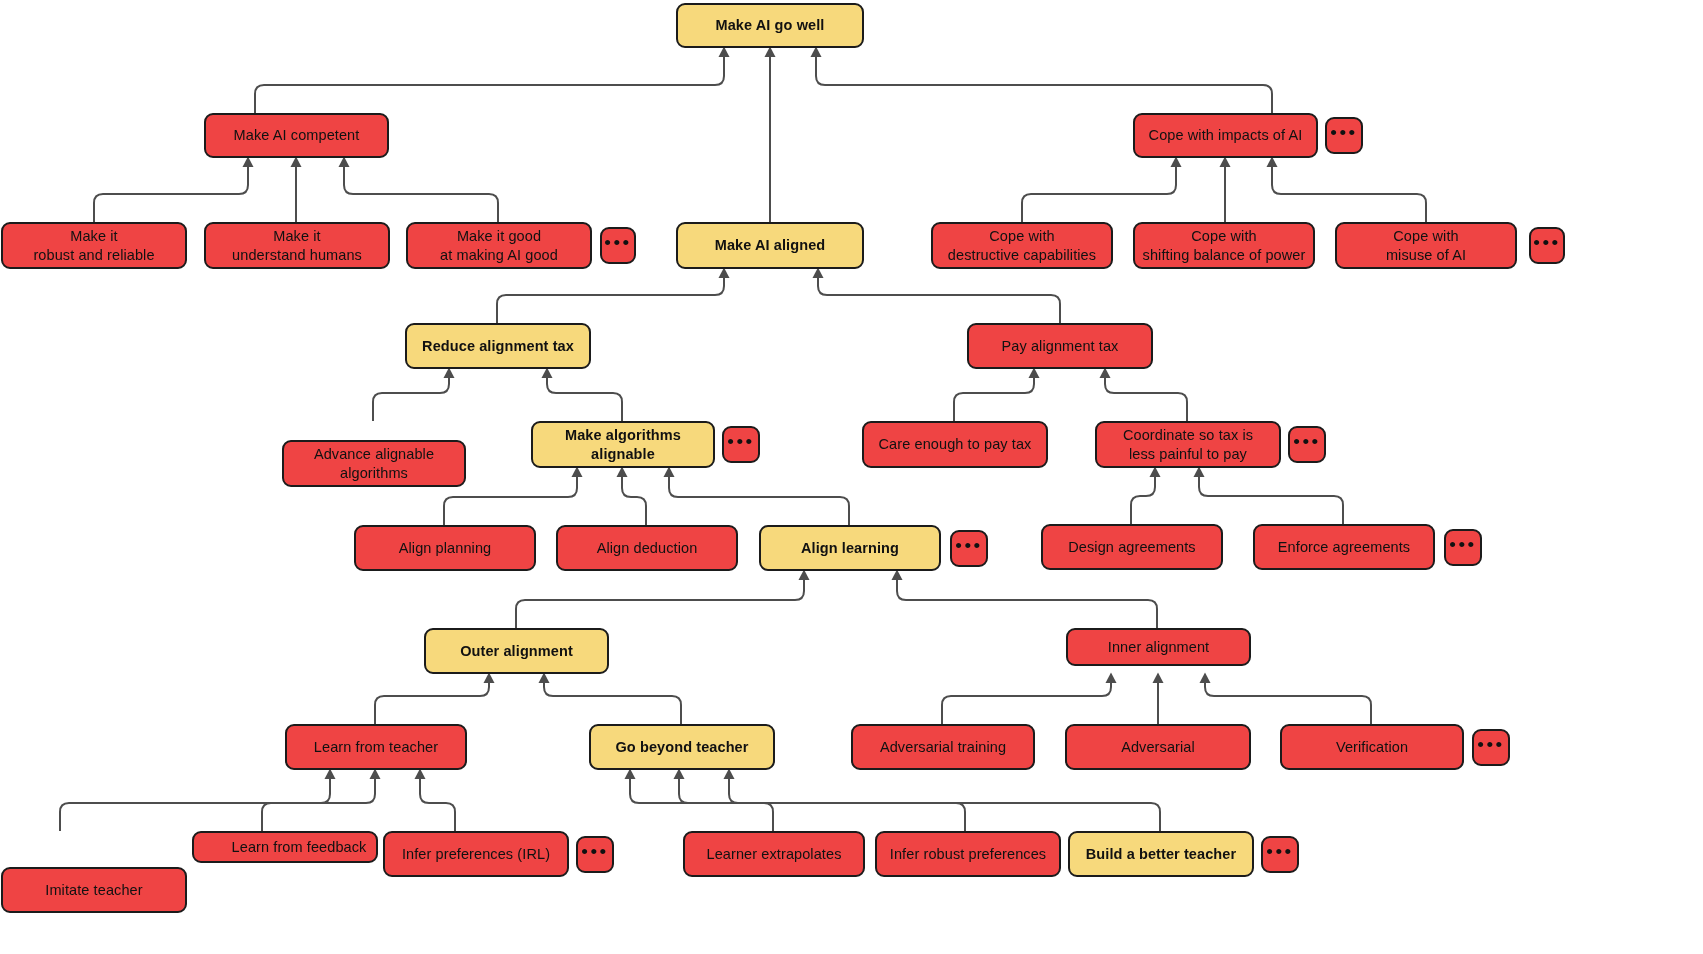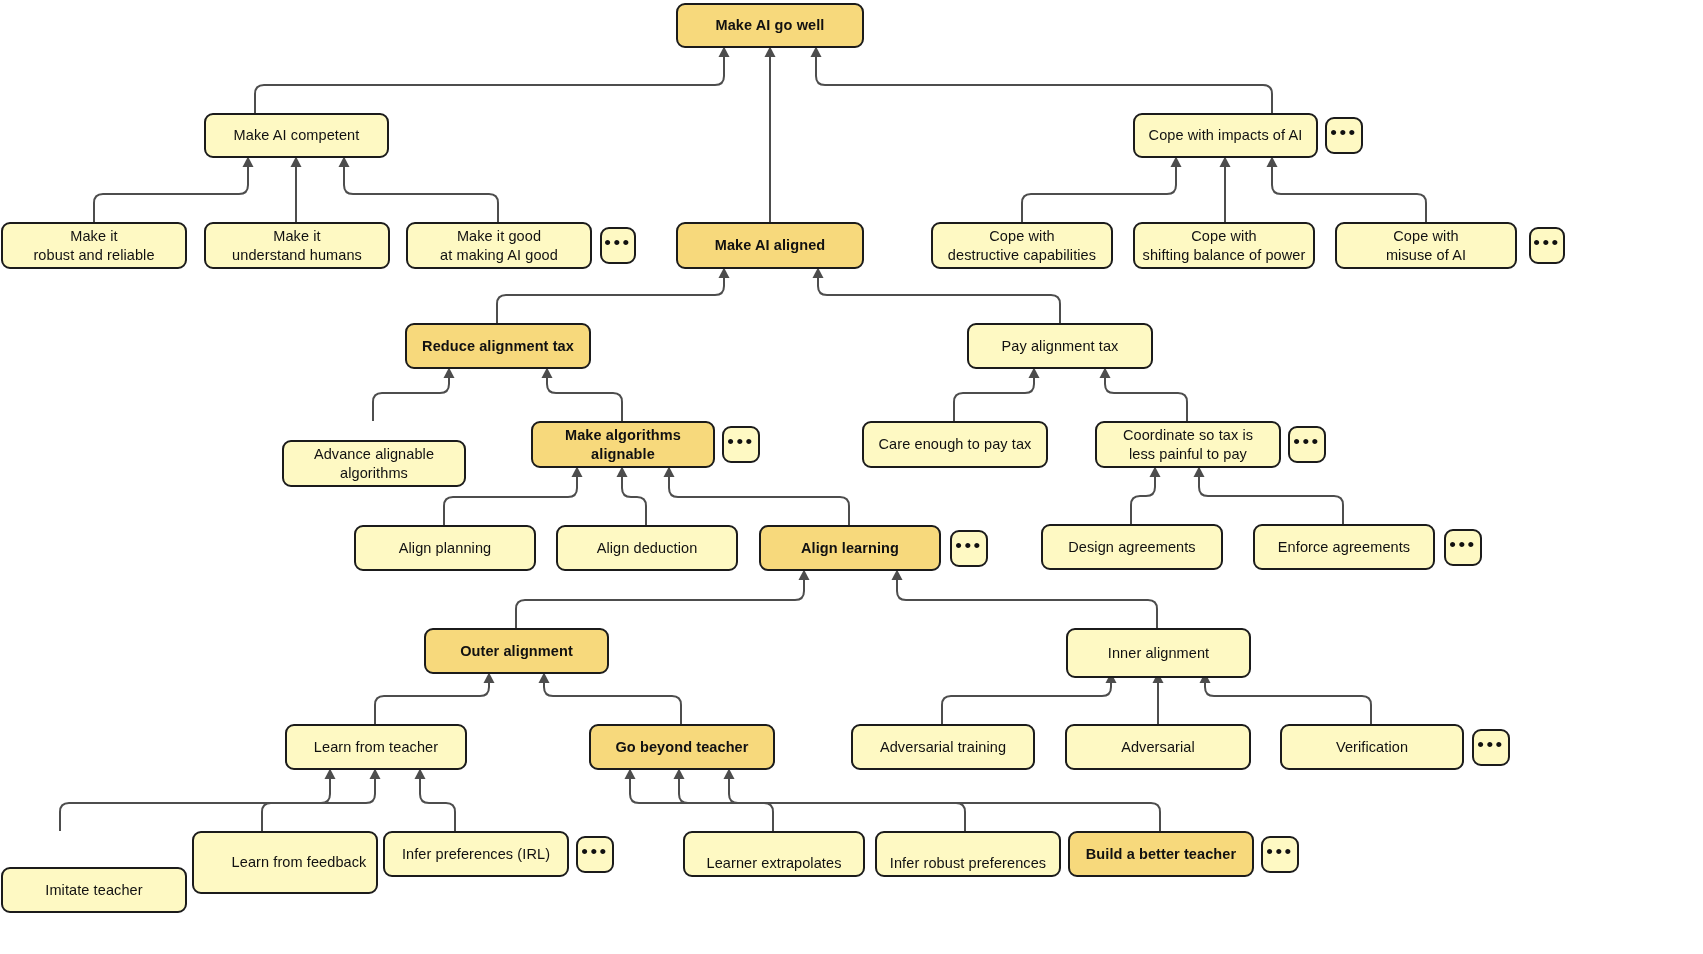--- a/index.html
+++ b/index.html
@@ -24,21 +24,21 @@
     top: 0;
     width: 1703px;
     height: 954px;
     pointer-events: none;
   }
   .node {
     position: absolute;
     box-sizing: border-box;
     border: 2.4px solid #1b1b1b;
     border-radius: 9px;
-    background: #fef9c3;
+    background: #ef4444;
     display: flex;
     align-items: center;
     justify-content: center;
     text-align: center;
     font-size: 14.5px;
     line-height: 1.28;
     color: #111111;
     letter-spacing: 0.1px;
     padding: 2px 6px;
     z-index: 2;
@@ -194,21 +194,21 @@
       </div>
       <div class="node" style="left: 1253px; top: 524px; width: 182px; height: 46px;">
         <span class="label">Enforce agreements</span>
       </div>
       <div class="node ellipsis" style="left: 1444px; top: 529px; width: 38px; height: 37px;">
         <span class="label">•••</span>
       </div>
       <div class="node highlight" style="left: 424px; top: 628px; width: 185px; height: 46px; background: rgb(247, 217, 124);">
         <span class="label">Outer alignment</span>
       </div>
-      <div class="node" style="left: 1066px; top: 628px; width: 185px; height: 50px;">
+      <div class="node" style="left: 1066px; top: 628px; width: 185px; height: 38px;">
         <span class="label">Inner alignment</span>
       </div>
       <div class="node" style="left: 285px; top: 724px; width: 182px; height: 46px;">
         <span class="label">Learn from teacher</span>
       </div>
       <div class="node highlight" style="left: 589px; top: 724px; width: 186px; height: 46px; background: rgb(247, 217, 124);">
         <span class="label">Go beyond teacher</span>
       </div>
       <div class="node" style="left: 851px; top: 724px; width: 184px; height: 46px;">
         <span class="label">Adversarial training</span>
@@ -218,33 +218,33 @@
       </div>
       <div class="node" style="left: 1280px; top: 724px; width: 184px; height: 46px;">
         <span class="label">Verification</span>
       </div>
       <div class="node ellipsis" style="left: 1472px; top: 729px; width: 38px; height: 37px;">
         <span class="label">•••</span>
       </div>
       <div class="node" style="left: 1px; top: 831px; width: 186px; height: 46px; margin-top: 36px;">
         <span class="label">Imitate teacher</span>
       </div>
-      <div class="node" style="left: 192px; top: 831px; width: 186px; height: 63px; padding-left: 34px;">
+      <div class="node" style="left: 192px; top: 831px; width: 186px; height: 32px; padding-left: 34px;">
         <span class="label">Learn from feedback</span>
       </div>
       <div class="node" style="left: 383px; top: 831px; width: 186px; height: 46px;">
         <span class="label">Infer preferences (IRL)</span>
       </div>
       <div class="node ellipsis" style="left: 576px; top: 836px; width: 38px; height: 37px;">
         <span class="label">•••</span>
       </div>
-      <div class="node" style="left: 683px; top: 831px; width: 182px; height: 46px; align-items: flex-end;">
+      <div class="node" style="left: 683px; top: 831px; width: 182px; height: 46px;">
         <span class="label">Learner extrapolates</span>
       </div>
-      <div class="node" style="left: 875px; top: 831px; width: 186px; height: 46px; align-items: flex-end;">
+      <div class="node" style="left: 875px; top: 831px; width: 186px; height: 46px;">
         <span class="label">Infer robust preferences</span>
       </div>
       <div class="node highlight" style="left: 1068px; top: 831px; width: 186px; height: 46px; background: rgb(247, 217, 124);">
         <span class="label">Build a better teacher</span>
       </div>
       <div class="node ellipsis" style="left: 1261px; top: 836px; width: 38px; height: 37px;">
         <span class="label">•••</span>
       </div>
     </div>
 </div>

